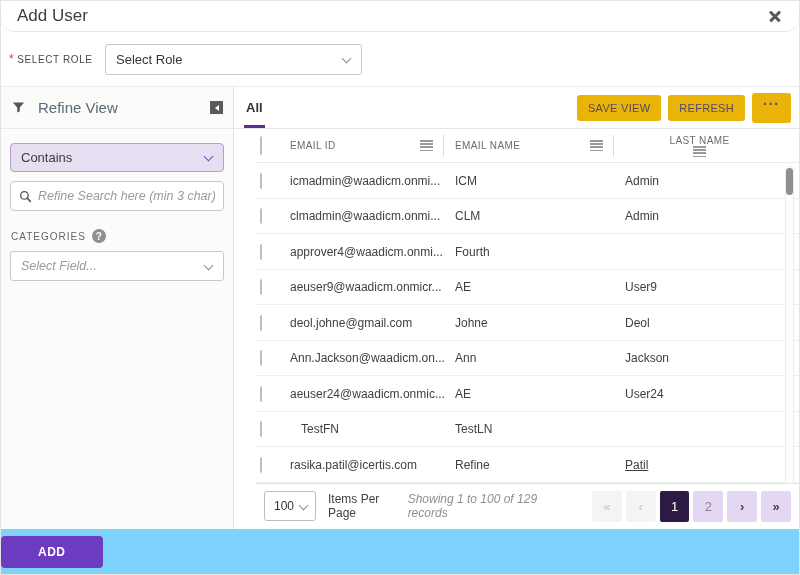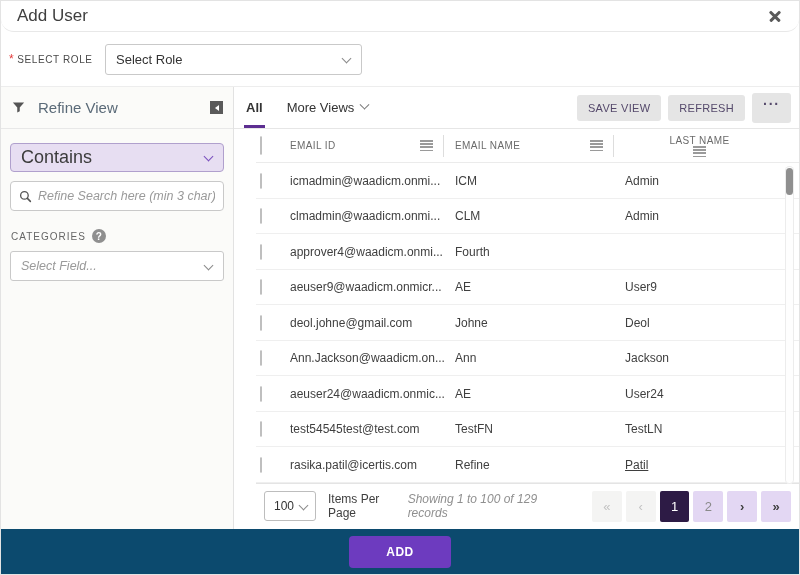--- a/index.html
+++ b/index.html
@@ -24,42 +24,42 @@
   .select-box .chev { position:absolute; right:11px; top:10px; }
 
   
   .main { flex:1; display:flex; min-height:0; }
   .sidebar { width:233px; background:#fbfbf9; border-right:1px solid #e2e2e2; display:flex; flex-direction:column; }
   .sb-head { height:42px; display:flex; align-items:center; padding:0 10px; border-bottom:1px solid #e8e8e8; }
   .sb-title { font-size:15px; color:#5a6a78; margin-left:12px; flex:1; }
   .collapse-btn { width:13px; height:13px; background:#5a5a5a; display:flex; align-items:center; justify-content:center; cursor:pointer; }
   .collapse-tri { width:0; height:0; border-top:3px solid transparent; border-bottom:3px solid transparent; border-right:4px solid #fff; }
   .sb-body { padding:14px 9px 0 9px; }
-  .op-select { display:flex; align-items:center; position:relative; height:29px; background:#e7def2; border:1px solid #b0a0cd; border-radius:4px; padding:0 28px 0 10px; font-size:18px; color:#3c3c3c; cursor:pointer; }
+  .op-select { display:flex; align-items:center; position:relative; height:29px; background:#e7def2; border:1px solid #b0a0cd; border-radius:4px; padding:0 28px 0 10px; font-size:13px; color:#3c3c3c; cursor:pointer; }
   .op-select .chev { position:absolute; right:11px; top:9px; border-color:#7a4fbe; }
   .search-wrap { display:flex; align-items:center; height:30px; border:1px solid #c9c9c9; border-radius:4px; background:#fff; margin-top:9px; padding:0 8px; }
   .search-wrap input { flex:1; border:none; outline:none; font-size:12.5px; font-style:italic; color:#555; margin-left:6px; background:transparent; }
   .search-wrap input::placeholder { color:#9a9a9a; }
   .cat-row { display:flex; align-items:center; margin:18px 0 8px 1px; }
   .cat-label { font-size:10px; letter-spacing:1px; color:#666; }
   .help-icon { width:14px; height:14px; border-radius:50%; background:#8f8f8f; color:#fff; font-size:10px; font-weight:bold; display:flex; align-items:center; justify-content:center; margin-left:6px; }
   .field-select { height:30px; font-size:12.5px; font-style:italic; color:#9a9a9a; }
   .sb-spacer { flex:1; }
   .sb-foot { height:38px; background:#f1f1ef; border-top:1px solid #e3e3e1; display:flex; align-items:center; justify-content:center; }
   .clear-btn { background:#e9e9e7; border:1px solid #e0e0de; border-radius:3px; color:#a9a9a9; font-size:11px; letter-spacing:.4px; padding:7px 15px; cursor:default; }
 
   
   .content { flex:1; display:flex; flex-direction:column; position:relative; min-width:0; }
   .toolbar { height:42px; display:flex; align-items:stretch; border-bottom:1px solid #e6e6e6; padding:0 8px 0 0; }
   .tab { display:flex; align-items:center; padding:0 12px; font-size:13px; color:#333; position:relative; cursor:pointer; }
   .tab.active { font-weight:bold; }
   .tab.active::after { content:""; position:absolute; left:10px; right:10px; bottom:0; height:3px; background:#5d2e91; }
   .tab .chev { margin-left:7px; border-color:#777; transform:rotate(45deg) translate(-2px,-2px); }
   .tb-actions { margin-left:auto; display:flex; align-items:center; gap:7px; }
-  .lav-btn { background:#e5e5e5; color:#55496b; border:none; border-radius:3px; font-size:11px; letter-spacing:.3px; padding:7px 11px; cursor:pointer; font-family:inherit;text-align:right; }
+  .lav-btn { background:#eab308; color:#55496b; border:none; border-radius:3px; font-size:11px; letter-spacing:.3px; padding:7px 11px; cursor:pointer; font-family:inherit;text-align:right; }
   .more-btn { padding:3px 11px 11px 11px; font-size:14px; font-weight:bold; letter-spacing:1px; }
 
   .table-wrap { flex:1; display:flex; flex-direction:column; min-height:0; padding-left:22px; }
   .grid-row { display:grid; grid-template-columns:34px 154px 170px 170px; align-items:center; }
   .thead { height:35px; border-bottom:1px solid #ebebeb; }
   .th { display:flex; align-items:center; height:22px; font-size:10px; letter-spacing:.4px; color:#6b6b6b; padding-right:10px; }
   .th.bordered { border-right:1px solid #ddd; }
   .th .lbl { flex:1; }
   .menu-icon { width:13px; height:11px; background:repeating-linear-gradient(to bottom,#9a9a9a 0 1.6px,transparent 1.6px 3.2px); cursor:pointer; flex:none; }
   .checkbox { width:13px; height:13px; border:1px solid #bfbfbf; border-radius:2px; background:#fff; margin-left:4px; cursor:pointer; }
@@ -77,21 +77,21 @@
   .ipp-select .chev { right:8px; }
   .ipp-label { font-size:12px; color:#3f3f3f; margin-left:12px; }
   .summary { margin-left:auto; font-size:12px; font-style:italic; color:#8f8f8f; margin-right:14px; }
   .pg-btn { width:31px; height:31px; display:flex; align-items:center; justify-content:center; border:none; border-radius:2px; font-size:13px; margin-left:4px; cursor:pointer; font-family:inherit; }
   .pg-disabled { background:#f4f4f3; color:#c3c3c3; cursor:default; }
   .pg-page { background:#e3d7f3; color:#8a8a8a; }
   .pg-page.active { background:#2d1b45; color:#fff; }
   .pg-arrow { background:#e3d7f3; color:#3f3f3f; font-weight:bold; }
 
   
-  .dlg-footer { height:45px; display:flex; align-items:center; justify-content:center; background:#0c4a6e; }
+  .dlg-footer { height:45px; display:flex; align-items:center; background:#7dd3fc; }
   .add-btn { background:#6d3bbf; color:#fff; border:none; border-radius:4px; font-size:12px; font-weight:bold; letter-spacing:.5px; padding:9px 37px; cursor:pointer; font-family:inherit; }
 
   svg { display:block; }
 </style>
 </head>
 <body>
 
 <div class="page">
 
   <div class="dlg-header">
@@ -143,24 +143,20 @@
         </div>
       </div>
       <div class="sb-spacer"></div>
     </div>
 
     <div class="content">
       <div class="toolbar">
         <div class="tab active">
             <span>All</span>
           </div>
-        <div class="tab">
-          <span>More Views</span>
-          <span class="chev"></span>
-        </div>
         <div class="tb-actions">
           <button class="lav-btn">SAVE VIEW</button>
           <button class="lav-btn">REFRESH</button>
           <button class="lav-btn more-btn">···</button>
         </div>
       </div>
 
       <div class="table-wrap">
         <div class="grid-row thead">
           <div><span class="checkbox"></span></div>
@@ -222,21 +218,20 @@
 
           <div class="grid-row trow">
             <div><span class="checkbox"></span></div>
             <div class="cell">aeuser24@waadicm.onmic...</div>
             <div class="cell" style="padding-left:11px;">AE</div>
             <div class="cell" style="padding-left:11px;">User24</div>
           </div>
 
           <div class="grid-row trow">
             <div><span class="checkbox"></span></div>
-            <div class="cell">test54545test@test.com</div>
             <div class="cell" style="padding-left:11px;">TestFN</div>
             <div class="cell" style="padding-left:11px;">TestLN</div>
           </div>
 
           <div class="grid-row trow">
             <div><span class="checkbox"></span></div>
             <div class="cell">rasika.patil@icertis.com</div>
             <div class="cell" style="padding-left:11px;">Refine</div>
             <div class="cell" style="padding-left:11px;text-decoration:underline;">Patil</div>
           </div>

